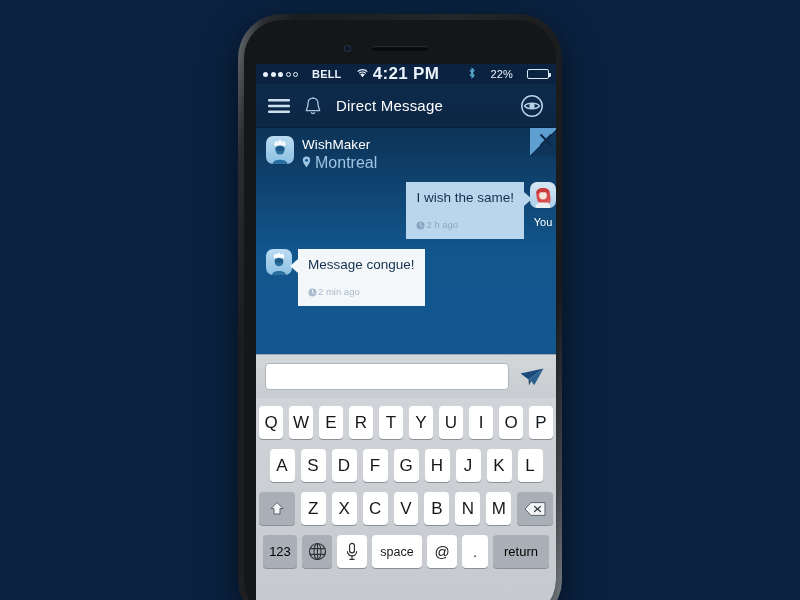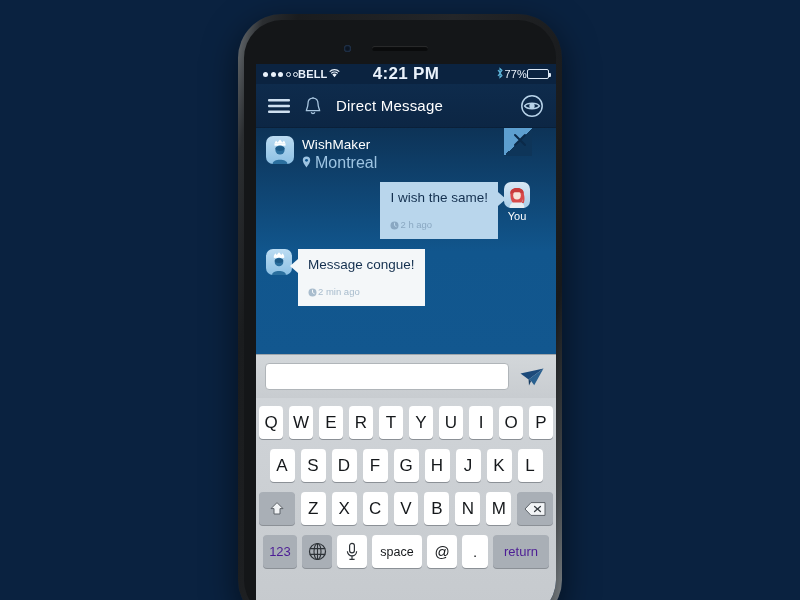--- a/index.html
+++ b/index.html
@@ -68,21 +68,21 @@
     height: 20px;
     background: #0b2votre;
     background: #0b2340;
     display: flex;
     align-items: center;
     padding: 0 7px;
     color: #eaf2fb;
     font-size: 11px;
     letter-spacing: .2px;
   }
-  .sb-left, .sb-right { display: flex; align-items: center; gap: 0; flex: 1; }
+  .sb-left, .sb-right { display: flex; align-items: center; gap: 14px; flex: 1; }
   .sb-right { justify-content: flex-end; }
   .sb-center { font-size: 17px; font-weight: bold; letter-spacing: .3px; }
   .dots { display: flex; gap: 2.5px; align-items: center; }
   .dot { width: 5px; height: 5px; border-radius: 50%; background: #eaf2fb; }
   .dot.hollow { background: transparent; border: 1px solid #eaf2fb; width: 5px; height: 5px; }
   .carrier { font-size: 11px; font-weight: bold; }
   .battery {
     width: 22px; height: 10px;
     border: 1px solid #dce8f5;
     border-radius: 2px;
@@ -115,21 +115,21 @@
     flex: 1;
     letter-spacing: .2px;
   }
   .nav-icon { cursor: pointer; display: flex; align-items: center; }
 
   
   #chat-area {
     height: 226px;
     background: linear-gradient(180deg, #0d3357 0%, #11568d 55%, #12578f 100%);
     position: relative;
-    padding: 8px 26px 0 10px;
+    padding: 8px 0 0 10px;
   }
 
   #peer-row { display: flex; align-items: flex-start; gap: 8px; position: relative; }
   .avatar {
     width: 28px; height: 28px;
     border-radius: 7px;
     flex: none;
     position: relative;
     overflow: hidden;
   }
@@ -177,21 +177,21 @@
   }
   .tail-left {
     position: absolute;
     left: -8px; top: 10px;
     width: 0; height: 0;
     border-top: 7px solid transparent;
     border-bottom: 7px solid transparent;
     border-right: 8px solid #f4f7f9;
   }
 
-  .you-col { display: flex; flex-direction: column; align-items: center; gap: 2px; }
+  .you-col { display: flex; flex-direction: column; align-items: center; gap: 8px; }
   #you-label { color: #ffffff; font-size: 11px; }
 
   
   #input-bar {
     height: 44px;
     background: linear-gradient(180deg, #d3d7da 0%, #c8ccd0 100%);
     display: flex;
     align-items: center;
     padding: 0 9px;
     gap: 8px;
@@ -231,21 +231,21 @@
     font-size: 17px;
     color: #15181b;
     width: 25px;
     height: 33px;
     display: flex;
     align-items: center;
     justify-content: center;
     cursor: pointer;
     font-family: "Liberation Sans", sans-serif;
   }
-  .key.wide { background: #a9afb6; color: #4c1d95; }
+  .key.wide { background: #a9afb6; color: #000000; }
   .key.shift, .key.backspace { width: 36px; }
   .key.num { width: 34px; font-size: 13px; }
   .key.globe, .key.mic { width: 30px; }
   .key.space { width: 50px; font-size: 12.5px; }
   .key.at { width: 30px; font-size: 15px; }
   .key.period { width: 26px; font-size: 15px; }
   .key.return { width: 56px; font-size: 13px; }
   .kb-row.bottom { gap: 5px; margin-top: 2px; }
 </style>
 </head>
@@ -276,21 +276,21 @@
             </svg>
           </span>
         </div>
         <div class="sb-center">4:21 PM</div>
         <div class="sb-right">
           <span>
             <svg width="8" height="12" viewBox="0 0 8 12">
               <path d="M2 3 L6 8.6 L4 10.5 V1.5 L6 3.4 L2 9" stroke="#5fb8dd" stroke-width="1.1" fill="none"></path>
             </svg>
           </span>
-          <span>77%</span>
+          <span>22%</span>
           <span class="battery">
             <span class="battery-fill" style="width:22%"></span>
           </span>
         </div>
       </div>
 
       <div id="nav-bar">
         <span class="nav-icon">
           <svg width="22" height="16" viewBox="0 0 22 16">
             <rect x="0" y="1" width="22" height="2.6" rx="1" fill="#cfe0f0"></rect>

